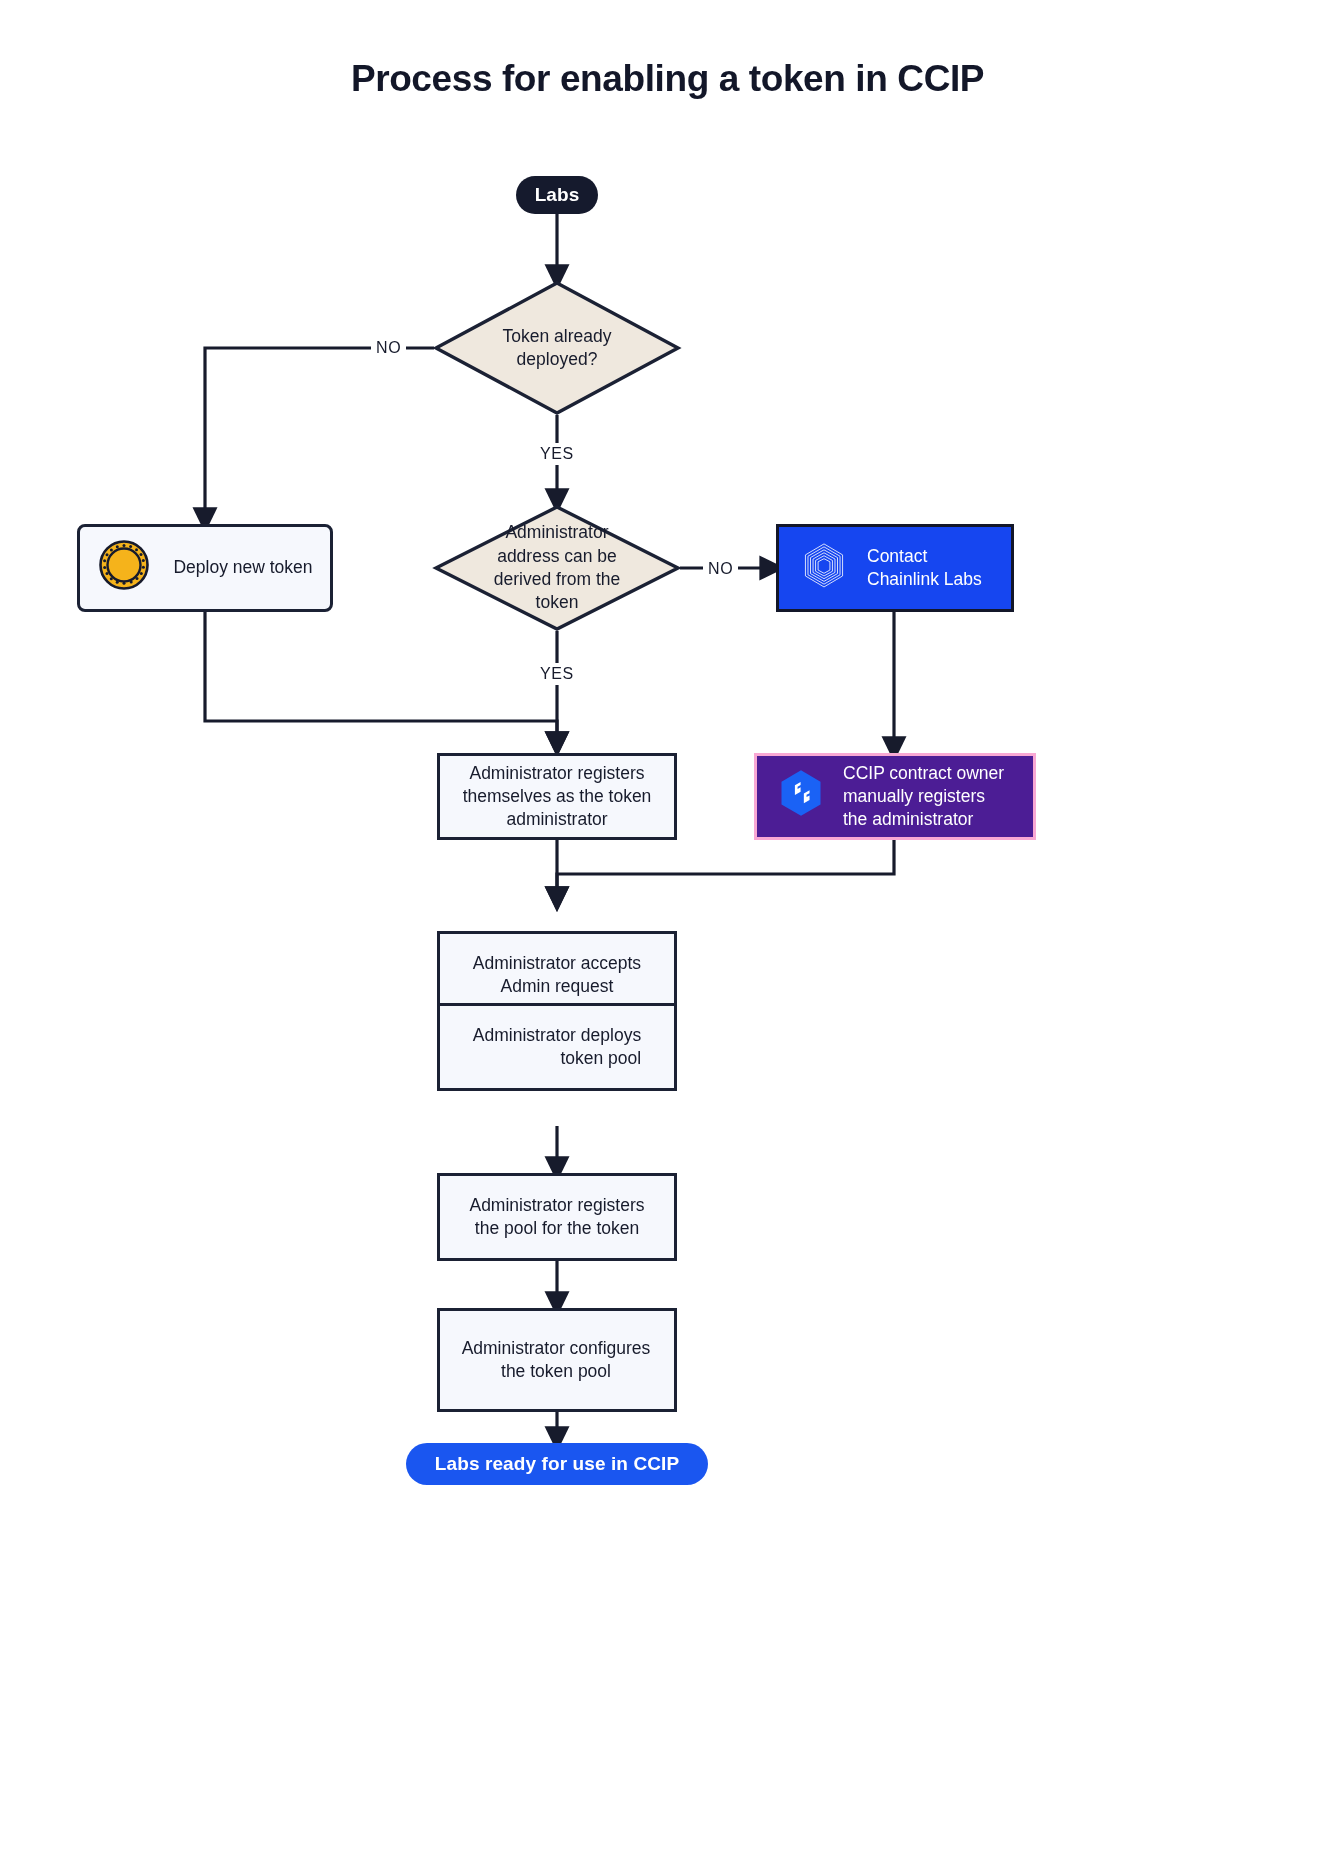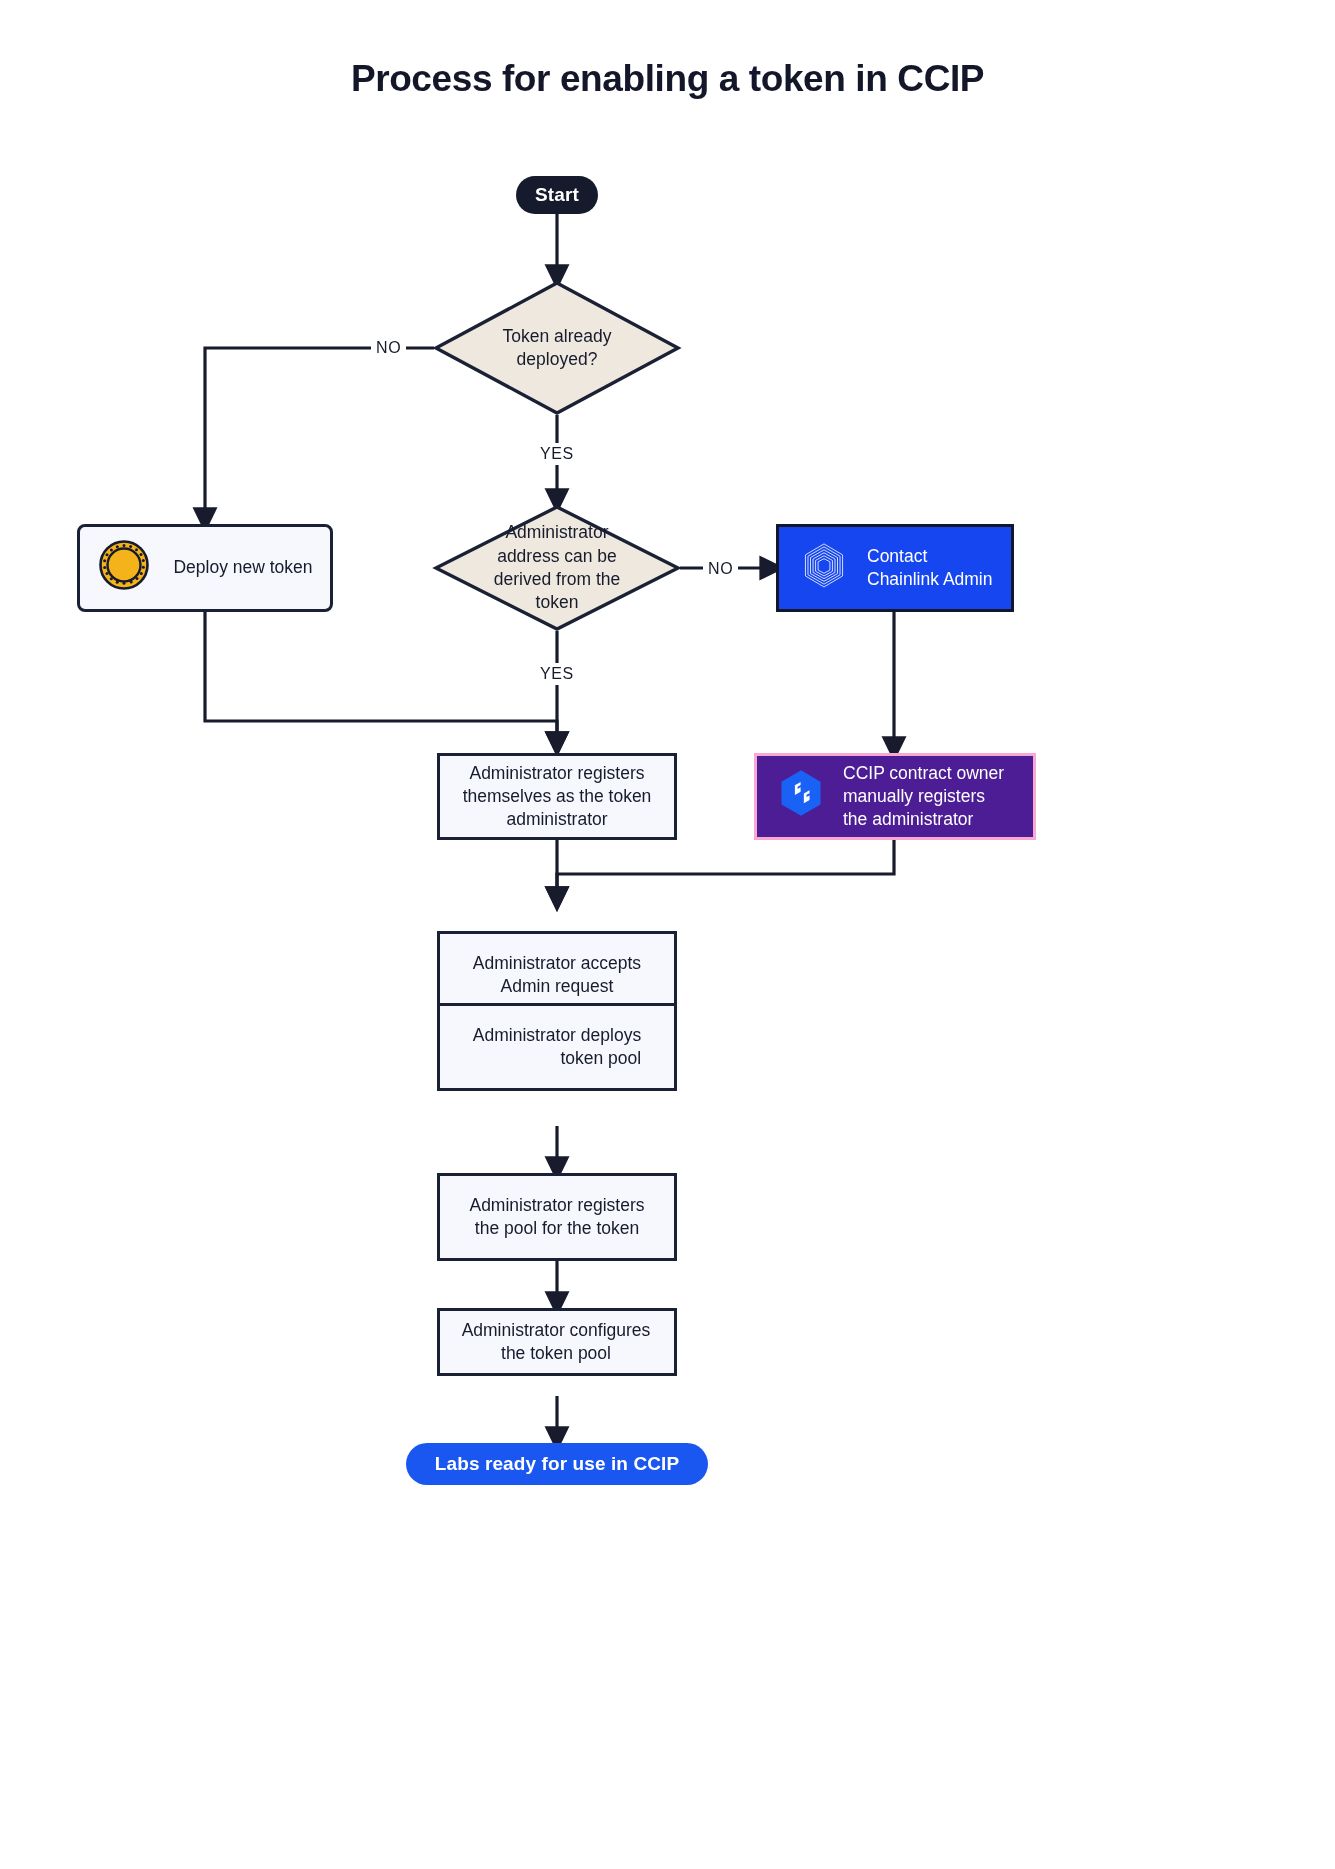--- a/index.html
+++ b/index.html
@@ -152,21 +152,21 @@
 
       <path d="M557,1126 L557,1173"></path>
 
       <path d="M557,1261 L557,1308"></path>
 
       <path d="M557,1396 L557,1443"></path>
     </g>
   </svg>
 
   <div class="node pill pill-start" style="left:516px; top:176px; width:82px; height:38px;">
-    <span>Start</span>
+    <span>Labs</span>
   </div>
 
   <div class="diamond-wrap" style="left:434px; top:281px; width:246px; height:134px;text-decoration:underline;">
     <svg width="246" height="134" viewBox="0 0 246 134" xmlns="http://www.w3.org/2000/svg">
       <polygon points="123,2 244,67 123,132 2,67" fill="#efe8de" stroke="#1b2134" stroke-width="3.4" stroke-linejoin="miter"></polygon>
     </svg>
     <div class="diamond-text" style="white-space:pre-line;">Token already
 deployed?</div>
   </div>
   <div class="edge-label" style="left:371px; top:337px;">NO</div>
@@ -223,21 +223,21 @@
           <path d="M32 14 L48 23.2 L48 42.2 L32 51.4 L16 42.2 L16 23.2 Z"></path>
           <path d="M32 17.5 L45 24.9 L45 40.8 L32 48.2 L19 40.8 L19 24.9 Z"></path>
           <path d="M32 21 L42 26.6 L42 39.4 L32 45 L22 39.4 L22 26.6 Z"></path>
           <path d="M32 24.5 L39 28.2 L39 38 L32 41.8 L25 38 L25 28.2 Z"></path>
         </g>
         <path d="M32 7 L54 20 L54 45 L32 58" fill="none" stroke="#1646f0" stroke-width="0"></path>
         <path d="M30 5 C16 8 7 20 8 33 C9 44 18 52 28 54 L30 50 C20 47 13 39 13 30 C13 20 20 11 30 9 Z" fill="#1646f0" opacity="0"></path>
       </svg>
     </span>
     <span class="boxlabel" style="white-space:pre-line; text-align:left;">Contact
-Chainlink Admin</span>
+Chainlink Labs</span>
   </div>
 
   <div class="node box" style="left:437px; top:753px; width:240px; height:87px;">
     <span style="white-space:pre-line;">Administrator registers
 themselves as the token
 administrator</span>
   </div>
 
   <div class="node box box-dark box-row left-text" style="left:754px; top:753px; width:282px; height:87px;">
     <span class="icon">
@@ -262,21 +262,21 @@
   <div class="node box" style="left:437px; top:1003px; width:240px; height:88px;text-align:right;">
     <span style="white-space:pre-line;">Administrator deploys
 token pool</span>
   </div>
 
   <div class="node box" style="left:437px; top:1173px; width:240px; height:88px;">
     <span style="white-space:pre-line;">Administrator registers
 the pool for the token</span>
   </div>
 
-  <div class="node box" style="left:437px; top:1308px; width:240px; height:68px;padding-left:8px;">
+  <div class="node box" style="left:437px; top:1308px; width:240px; height:104px;padding-left:8px;">
     <span style="white-space:pre-line;">Administrator configures
 the token pool</span>
   </div>
 
   <div class="node pill pill-end" style="left:406px; top:1443px; width:302px; height:42px;">
     <span>Labs ready for use in CCIP</span>
   </div>
 
 </div>
 

